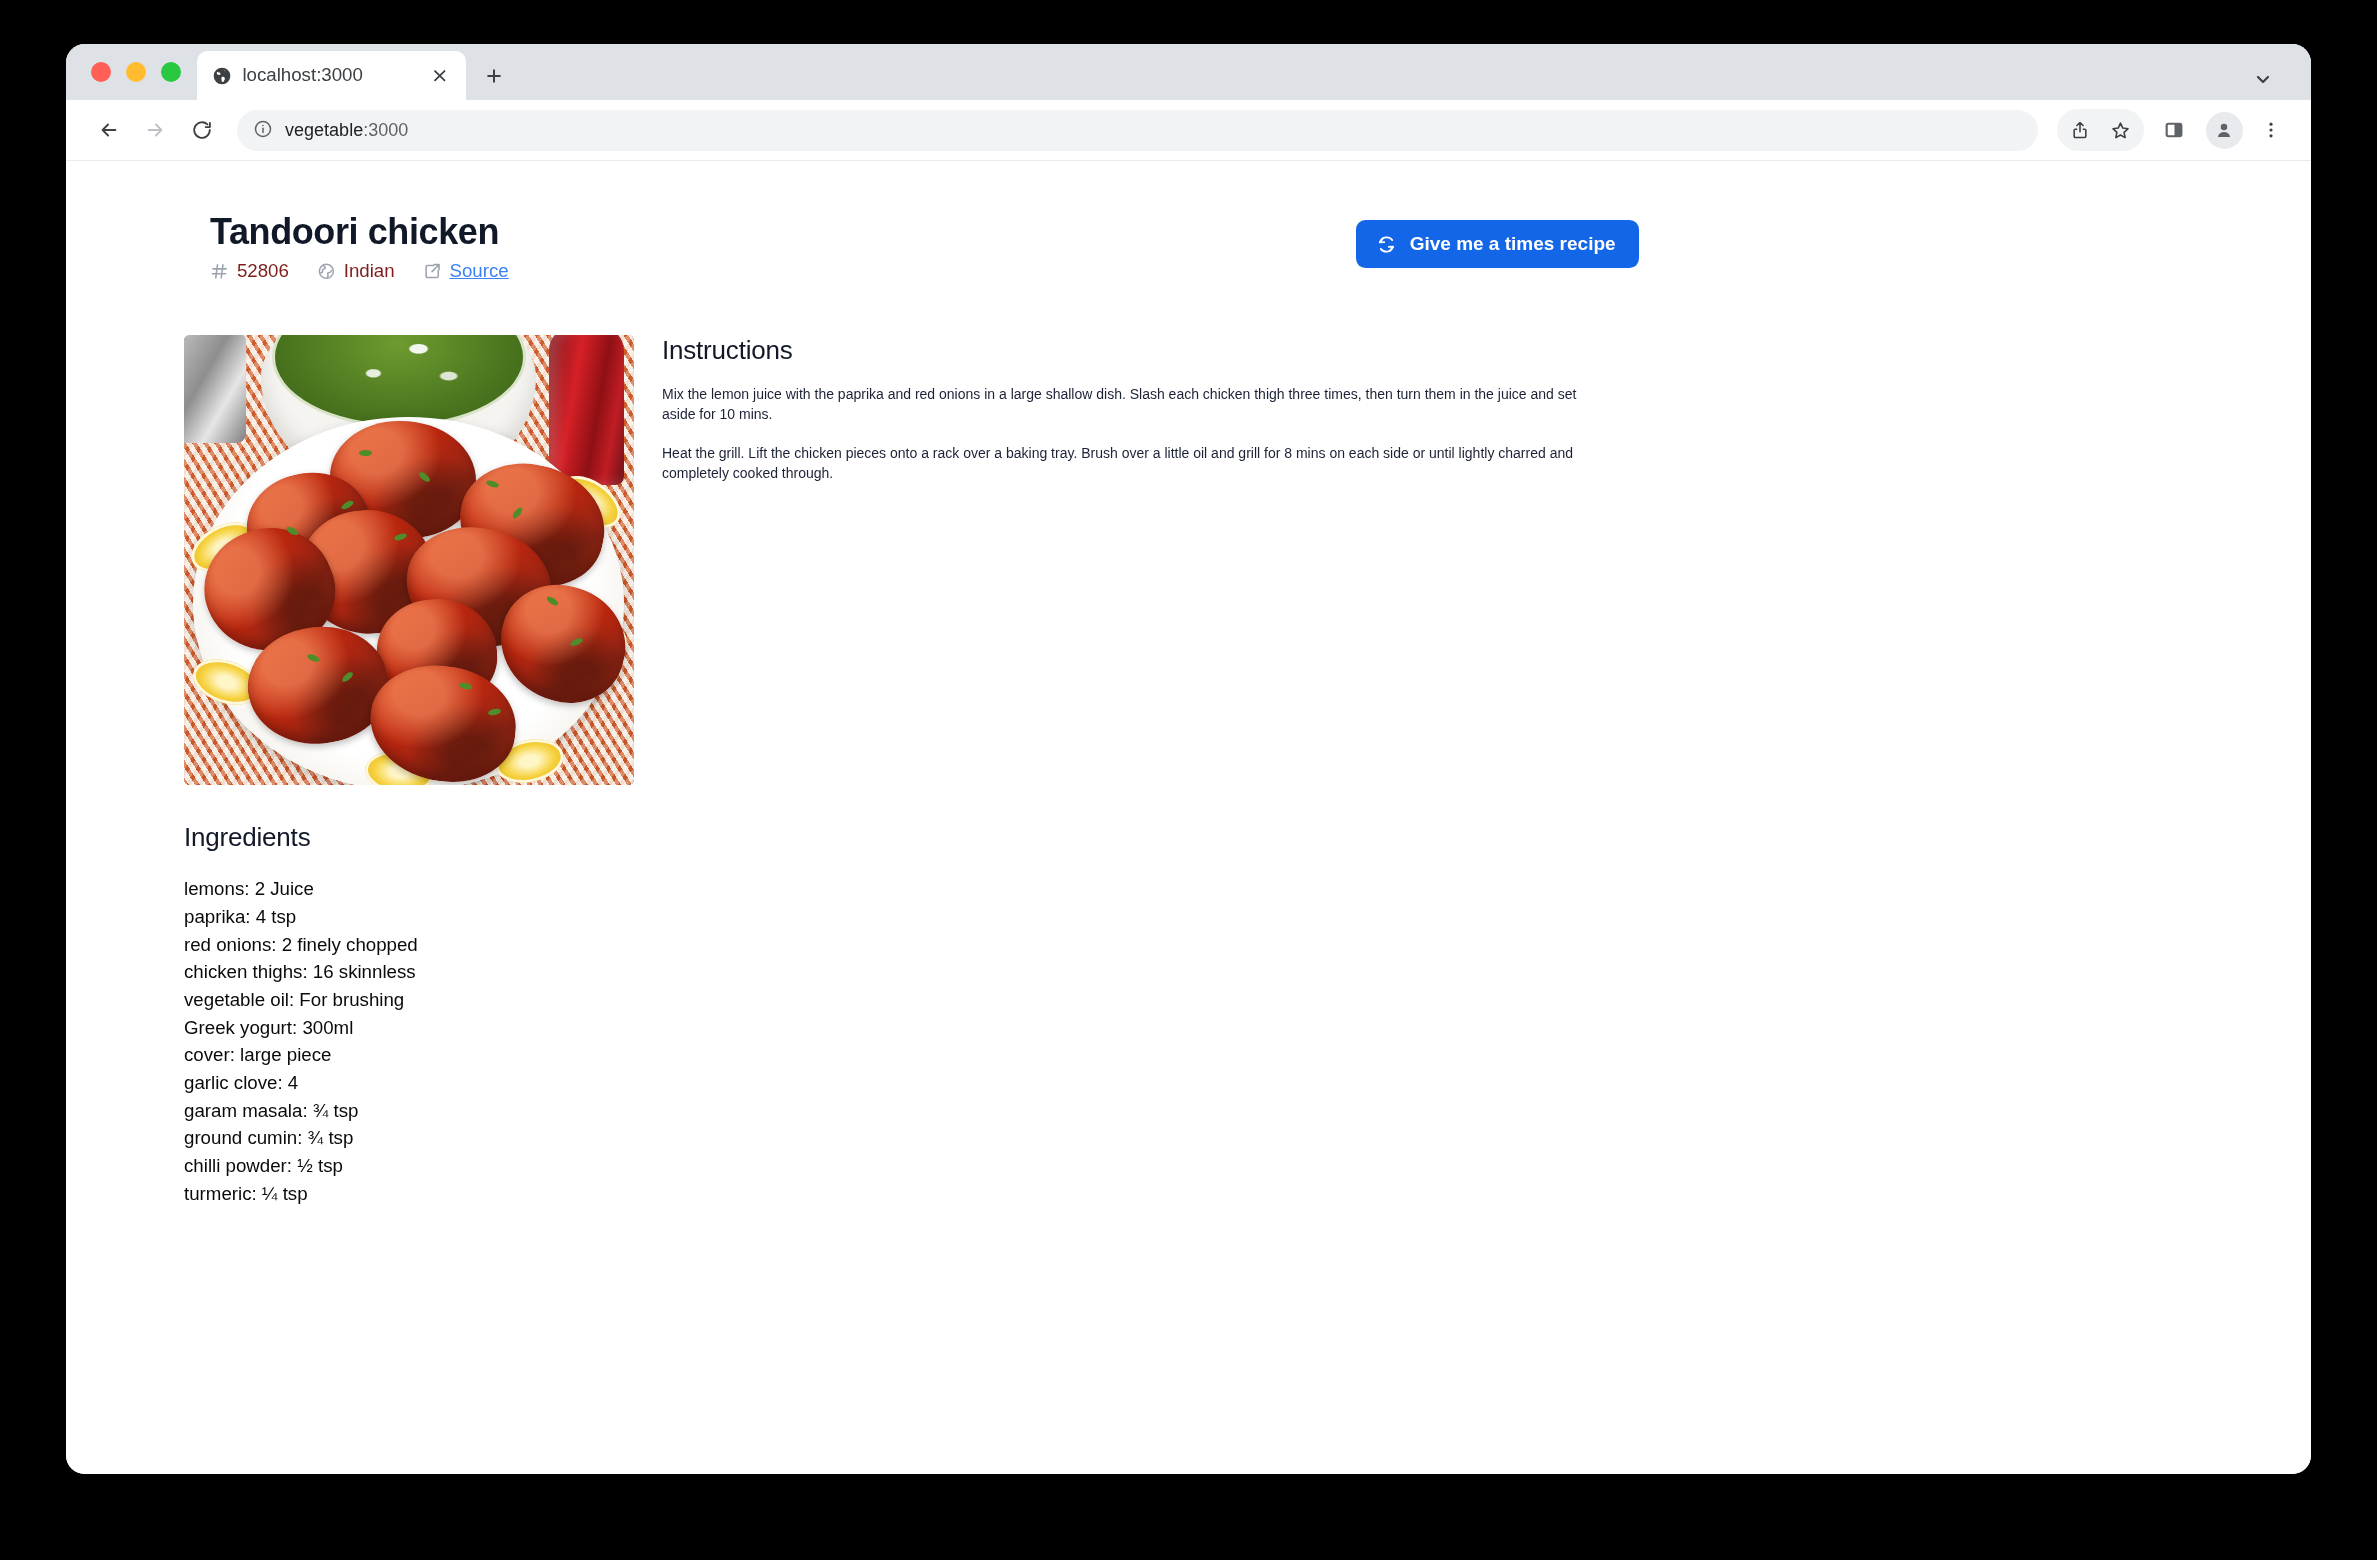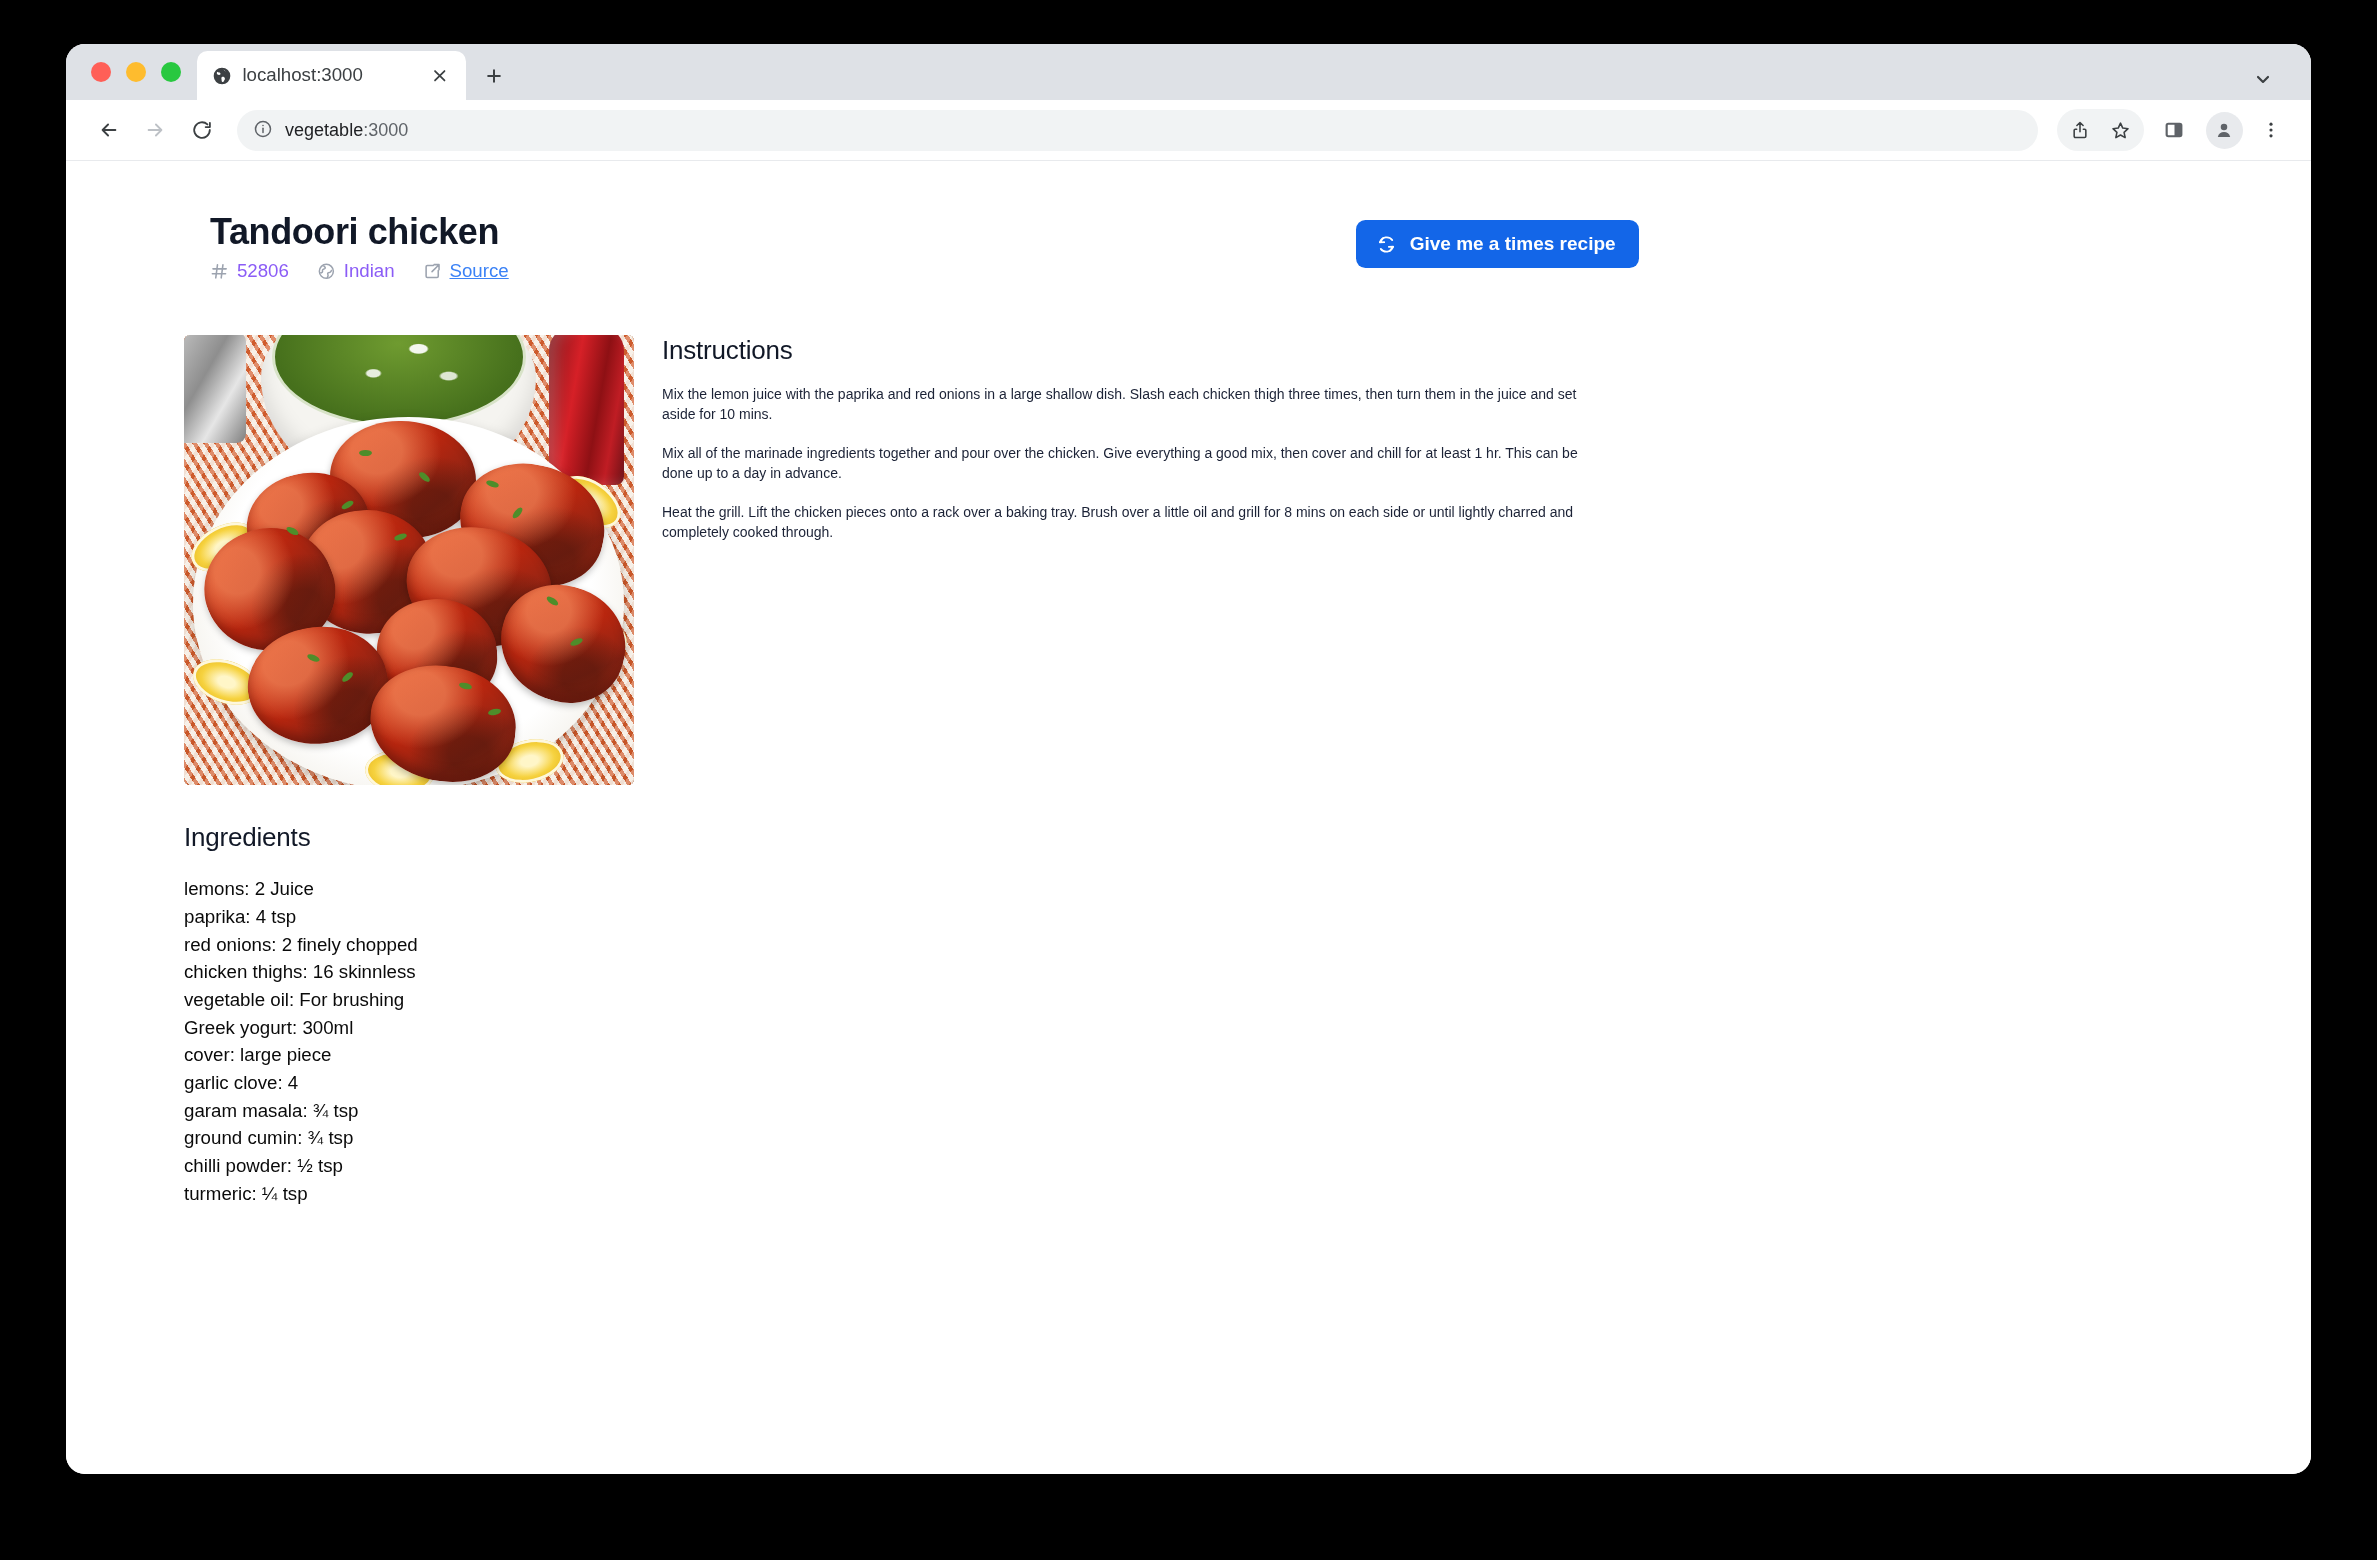--- a/index.html
+++ b/index.html
@@ -184,21 +184,21 @@
     display: flex;
     align-items: center;
     gap: 28px;
     margin-top: 9.4px;
   }
   .meta-item {
     display: flex;
     align-items: center;
     gap: 8.2px;
     font-size: 18.7px;
-    color: #8b5cf6;
+    color: #7f1d1d;
     line-height: 1;
   }
   .meta-item svg { display: block; flex: none; }
   .meta-link { color: #3b82f6; }
 
   .random-btn {
     position: absolute;
     right: 0;
     top: 8.2px;
     background: #1366e8;
@@ -570,21 +570,20 @@
             <li>garam masala: ¾ tsp</li>
             <li>ground cumin: ¾ tsp</li>
             <li>chilli powder: ½ tsp</li>
             <li>turmeric: ¼ tsp</li>
           </ul>
         </div>
 
         <div class="right-col">
           <h2 class="section-title instructions-title">Instructions</h2>
           <p class="instr-para">Mix the lemon juice with the paprika and red onions in a large shallow dish. Slash each chicken thigh three times, then turn them in the juice and set aside for 10 mins.</p>
-          <p class="instr-para">Mix all of the marinade ingredients together and pour over the chicken. Give everything a good mix, then cover and chill for at least 1 hr. This can be done up to a day in advance.</p>
           <p class="instr-para">Heat the grill. Lift the chicken pieces onto a rack over a baking tray. Brush over a little oil and grill for 8 mins on each side or until lightly charred and completely cooked through.</p>
         </div>
       </div>
 
     </div>
   </div>
 </div>
 
 
 </body></html>

